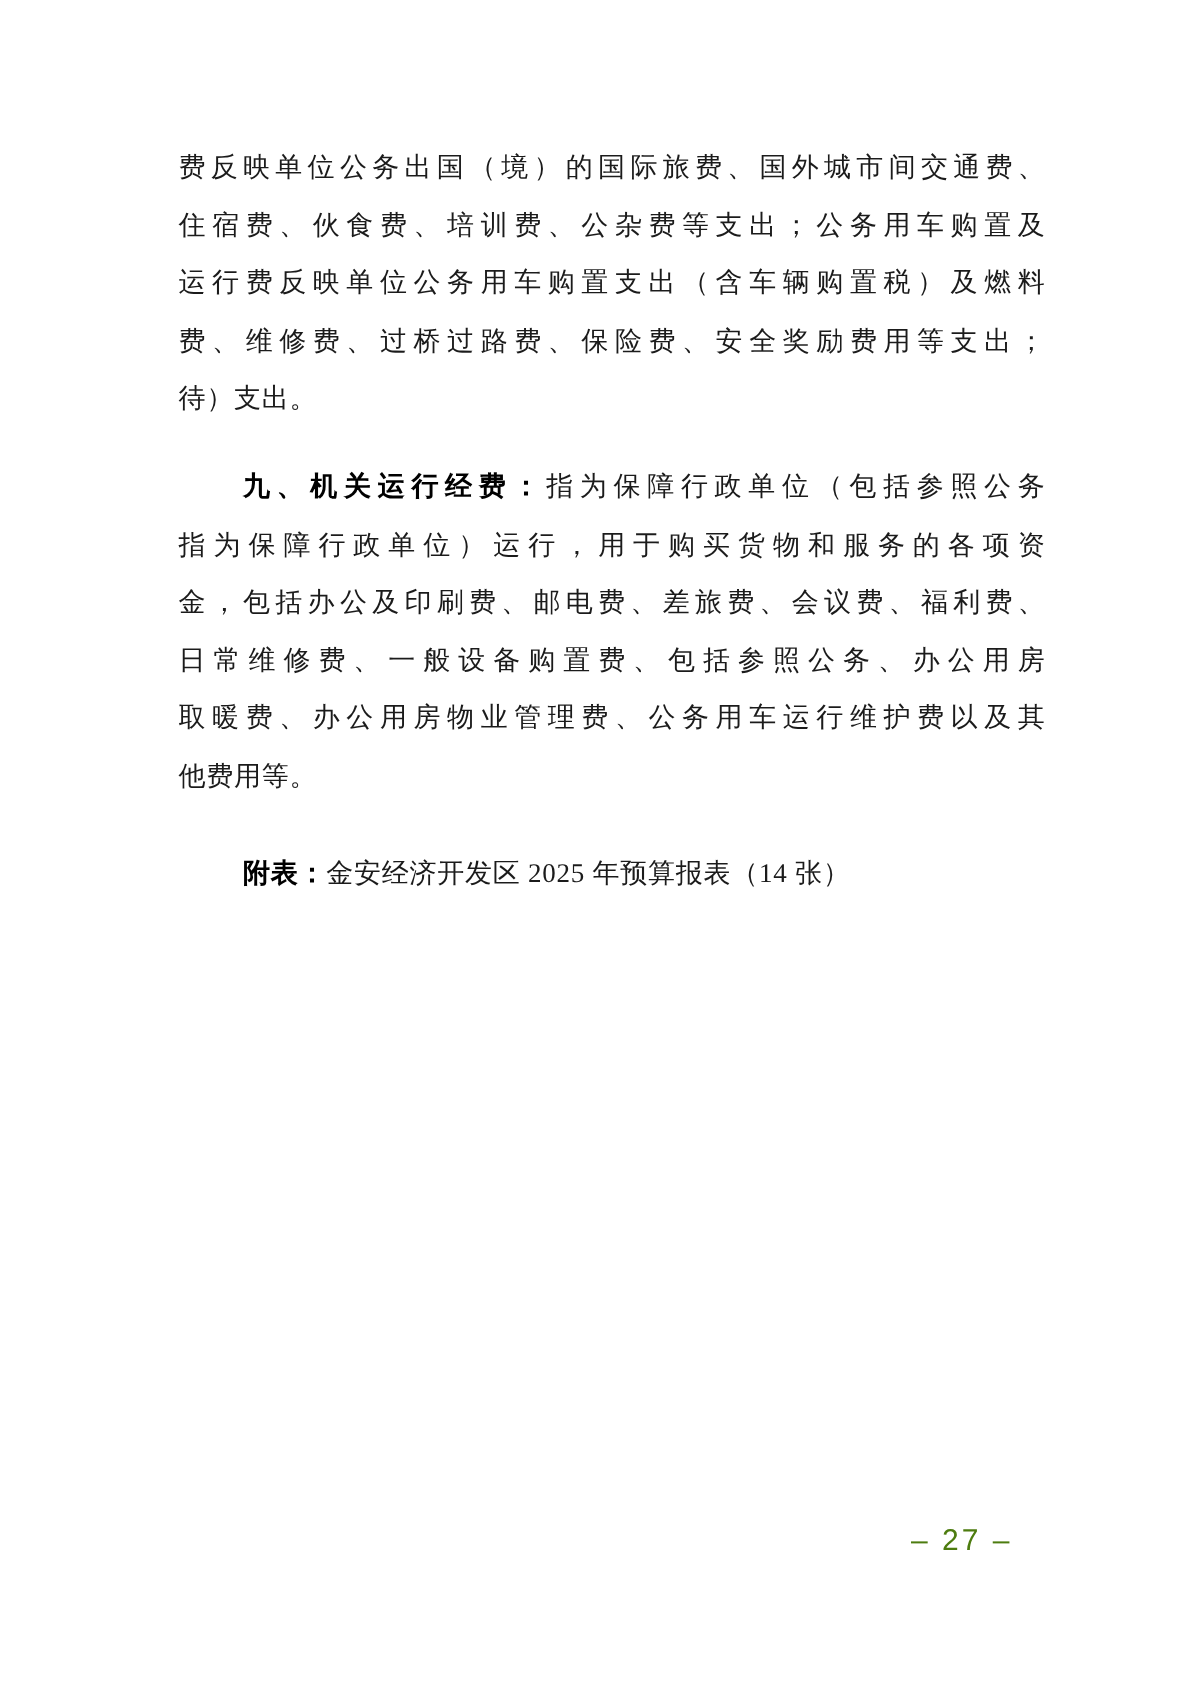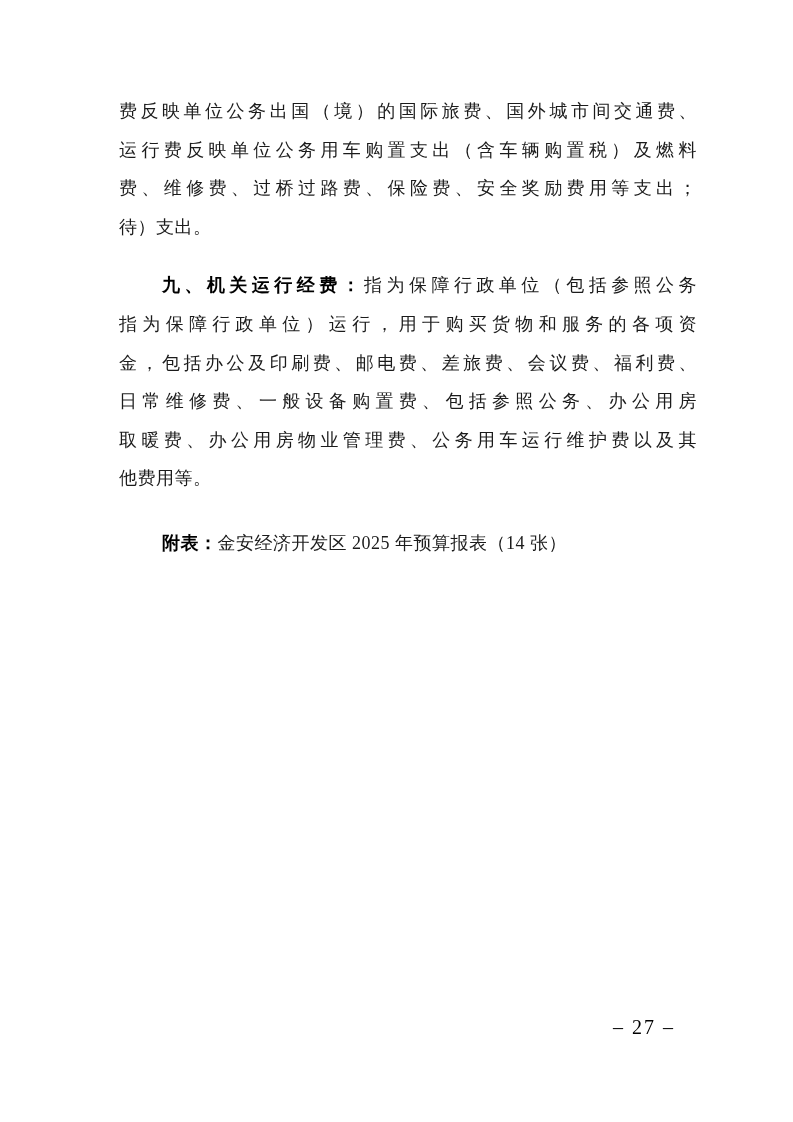--- a/index.html
+++ b/index.html
@@ -51,32 +51,33 @@
     font-family: "Liberation Sans", "DejaVu Sans", sans-serif;
     font-weight: 700;
     color: #000000;
   }
   .footer {
     position: absolute;
     top: 1012px;
     right: 118px;
     font-size: 20px;
     line-height: 30px;
-    color: #000000;
+    color: #4d7c0f;
     letter-spacing: 2px;
-    font-family: Liberation Serif, serif;
+    font-family: Liberation Sans, sans-serif;
   }
 </style>
 </head>
 <body>
 
 <div class="page">
   <div class="content">
 
     <div class="line">费反映单位公务出国（境）的国际旅费、国外城市间交通费、</div>
+    <div class="line">住宿费、伙食费、培训费、公杂费等支出；公务用车购置及</div>
     <div class="line">运行费反映单位公务用车购置支出（含车辆购置税）及燃料</div>
     <div class="line">费、维修费、过桥过路费、保险费、安全奖励费用等支出；</div>
     <div class="line-last">待）支出。</div>
 
     <div class="line indent">
       <span class="lead-bold">九、机关运行经费：</span><span>指为保障行政单位（包括参照公务</span>
     </div>
     <div class="line">指为保障行政单位）运行，用于购买货物和服务的各项资</div>
     <div class="line">金，包括办公及印刷费、邮电费、差旅费、会议费、福利费、</div>
     <div class="line">日常维修费、一般设备购置费、包括参照公务、办公用房</div>

